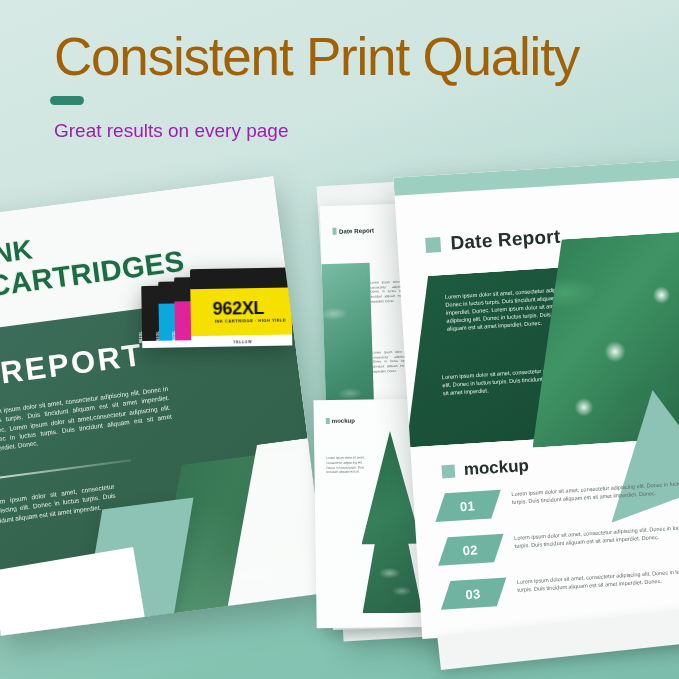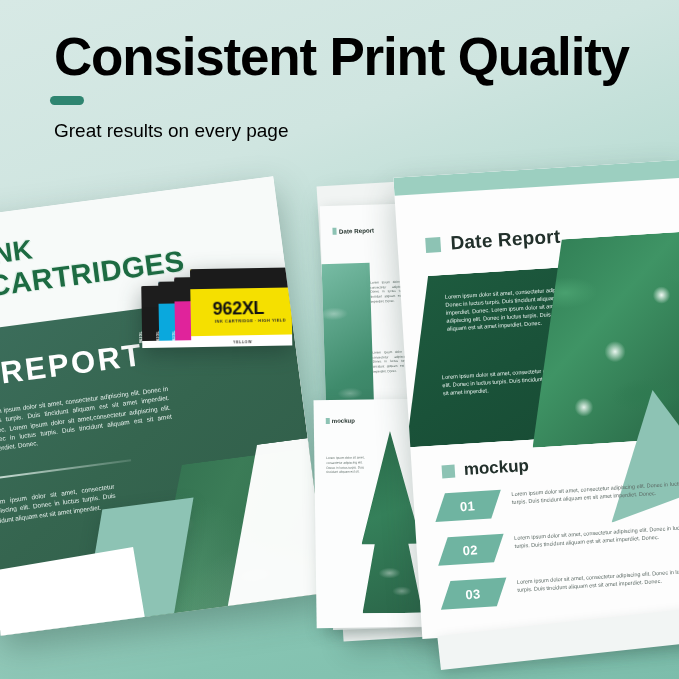--- a/index.html
+++ b/index.html
@@ -7,30 +7,30 @@
   body {
     font-family:"Liberation Sans", sans-serif;
     background:linear-gradient(160deg,#d7e9e5 0%,#cfe5e0 26%,#b9dcd3 46%,#9ccec0 64%,#86c4b2 80%,#7cbdab 100%);
     position:relative;
   }
 
   
   #header { position:absolute; left:0; top:0; width:679px; height:180px; z-index:40; }
   #headline {
     position:absolute; left:54px; top:30px;
-    font-size:53px; font-weight:bold; letter-spacing:-1.2px;
-    color:#000000; white-space:nowrap; line-height:1;
+    font-size:53px; font-weight:normal; letter-spacing:-1.2px;
+    color:#a16207; white-space:nowrap; line-height:1;
   }
   #accent-dash {
     position:absolute; left:50px; top:96px;
     width:34px; height:9px; border-radius:5px; background:#2e8570;
   }
   #subhead {
     position:absolute; left:54px; top:120px;
-    font-size:19px; color:#000000; white-space:nowrap;
+    font-size:19px; color:#a21caf; white-space:nowrap;
   }
   .lorem { color:#e8f1ee; line-height:1.45; }
 
   
   #left-brochure {
     position:absolute; left:-28px; top:196px; width:330px; height:420px;
     transform:rotate(-7.5deg); transform-origin:50% 50%; z-index:20;
   }
   #left-page {
     position:absolute; inset:0; background:#fff; overflow:hidden;

